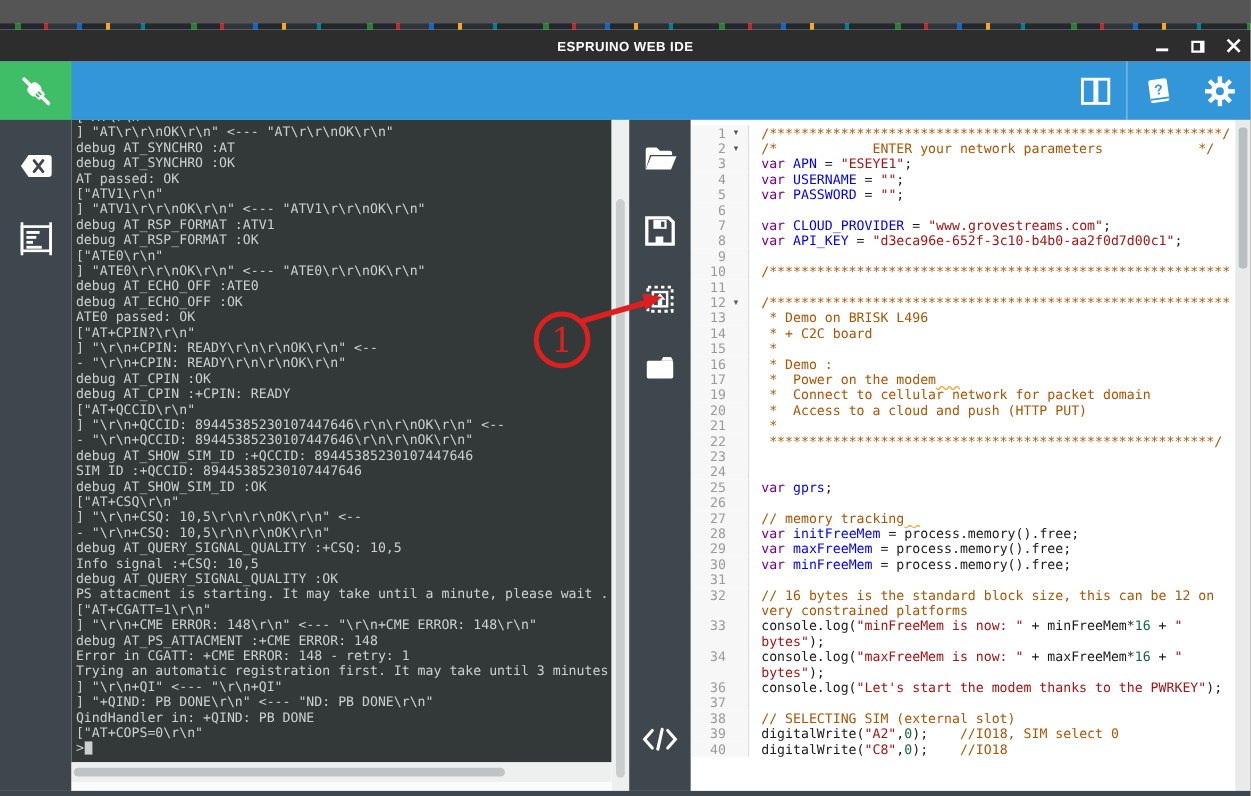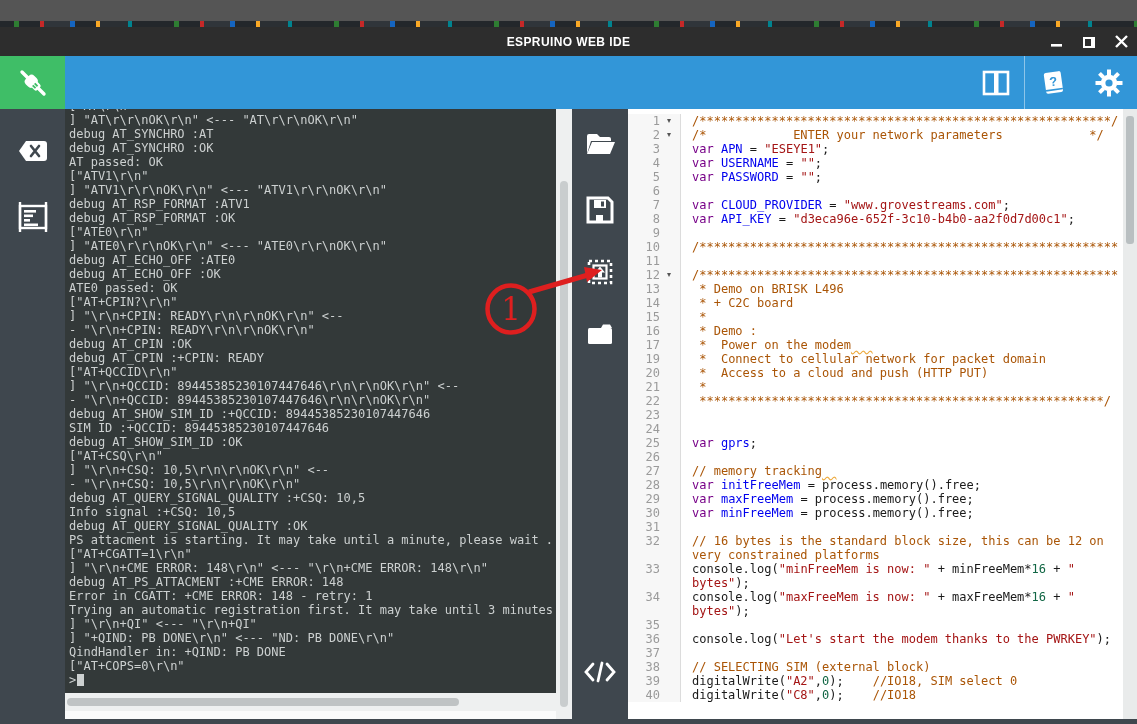--- a/index.html
+++ b/index.html
@@ -495,45 +495,38 @@
         </div>
         <div class="edrow">
           <div class="gut">
             <div class="gnum">34</div>
             <div class="gfold"></div>
           </div>
           <div class="code"><span class="tk-p">console.log(</span><span class="tk-s">"maxFreeMem is now: "</span><span class="tk-p"> + maxFreeMem*</span><span class="tk-n">16</span><span class="tk-p"> + </span><span class="tk-s">" bytes"</span><span class="tk-p">);</span></div>
         </div>
         <div class="edrow">
           <div class="gut">
-            <div class="gnum">35</div>
-            <div class="gfold"></div>
-          </div>
-          <div class="code">​</div>
-        </div>
-        <div class="edrow">
-          <div class="gut">
             <div class="gnum">36</div>
             <div class="gfold"></div>
           </div>
           <div class="code"><span class="tk-p">console.log(</span><span class="tk-s">"Let's start the modem thanks to the PWRKEY"</span><span class="tk-p">);</span></div>
         </div>
         <div class="edrow">
           <div class="gut">
             <div class="gnum">37</div>
             <div class="gfold"></div>
           </div>
           <div class="code">​</div>
         </div>
         <div class="edrow">
           <div class="gut">
             <div class="gnum">38</div>
             <div class="gfold"></div>
           </div>
-          <div class="code"><span class="tk-c">// SELECTING SIM (external block)</span></div>
+          <div class="code"><span class="tk-c">// SELECTING SIM (external slot)</span></div>
         </div>
         <div class="edrow">
           <div class="gut">
             <div class="gnum">39</div>
             <div class="gfold"></div>
           </div>
           <div class="code"><span class="tk-p">digitalWrite(</span><span class="tk-s">"A2"</span><span class="tk-p">,</span><span class="tk-n">0</span><span class="tk-p">);    </span><span class="tk-c">//IO18, SIM select 0</span></div>
         </div>
         <div class="edrow">
           <div class="gut">

